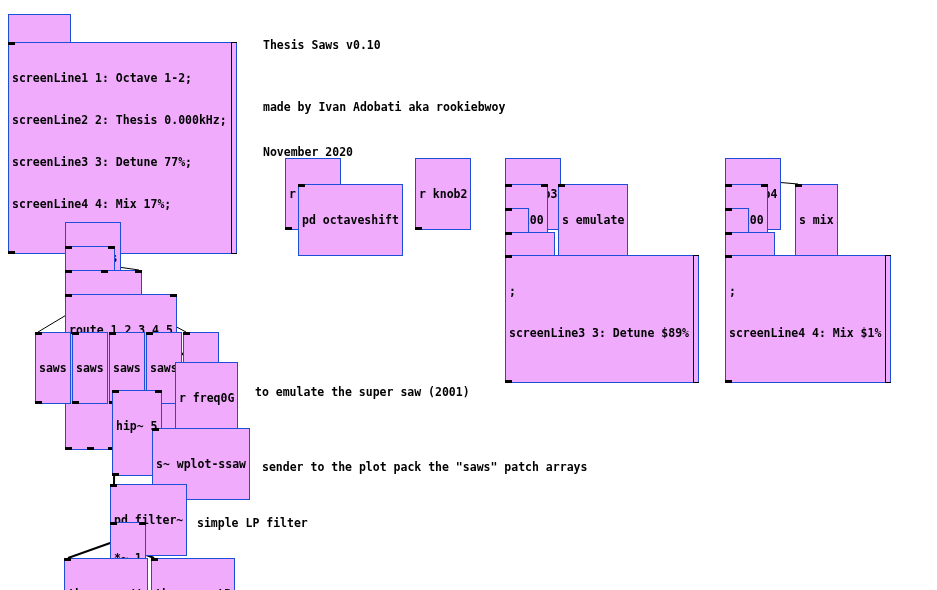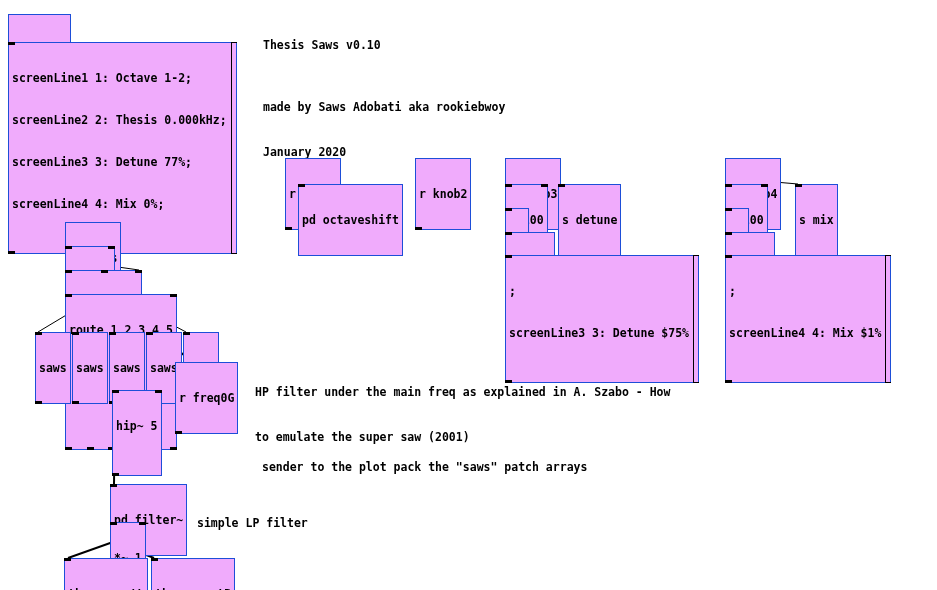--- a/index.html
+++ b/index.html
@@ -68,30 +68,30 @@
   </svg>
 
   <div class="box out" style="left:8px; top:14px">
     <span class="lbl">loadbang</span>
   </div>
 
   <div class="box msg in out" style="left:8px; top:42px">
     <span class="lbl">screenLine1 1: Octave 1-2;</span>
     <span class="lbl">screenLine2 2: Thesis 0.000kHz;</span>
     <span class="lbl">screenLine3 3: Detune 77%;</span>
-    <span class="lbl">screenLine4 4: Mix 0%;</span>
+    <span class="lbl">screenLine4 4: Mix 17%;</span>
     <i class="flag"></i>
   </div>
 
   <div class="comment" style="left:263px; top:8px">
     <span class="lbl">Thesis Saws v0.10</span>
   </div>
   <div class="comment" style="left:263px; top:70px">
-    <span class="lbl">made by Saws Adobati aka rookiebwoy</span>
-    <span class="lbl">January 2020</span>
+    <span class="lbl">made by Ivan Adobati aka rookiebwoy</span>
+    <span class="lbl">November 2020</span>
   </div>
 
   <div class="box out" style="left:285px; top:158px">
     <span class="lbl">r knob1</span>
   </div>
   <div class="box in" style="left:298px; top:184px">
     <span class="lbl">pd octaveshift</span>
   </div>
 
   <div class="box out" style="left:415px; top:158px">
@@ -99,31 +99,31 @@
   </div>
 
   <div class="box out" style="left:505px; top:158px">
     <span class="lbl">r knob3</span>
   </div>
   <div class="box in out" style="left:505px; top:184px">
     <span class="lbl">* 100</span>
     <i class="nib t r"></i>
   </div>
   <div class="box in" style="left:558px; top:184px">
-    <span class="lbl">s detune</span>
+    <span class="lbl">s emulate</span>
   </div>
   <div class="box in out" style="left:505px; top:208px; width:16px">
     <span class="lbl">i</span>
   </div>
   <div class="box in out" style="left:505px; top:232px">
     <span class="lbl">change</span>
   </div>
   <div class="box msg in out" style="left:505px; top:255px">
     <span class="lbl">;</span>
-    <span class="lbl">screenLine3 3: Detune $75%</span>
+    <span class="lbl">screenLine3 3: Detune $89%</span>
     <i class="flag"></i>
   </div>
 
   <div class="box out" style="left:725px; top:158px">
     <span class="lbl">r knob4</span>
   </div>
   <div class="box in out" style="left:725px; top:184px">
     <span class="lbl">* 100</span>
     <i class="nib t r"></i>
   </div>
@@ -179,28 +179,30 @@
     <span class="lbl">saws</span>
   </div>
   <div class="box in out" style="left:183px; top:332px">
     <span class="lbl">saws</span>
   </div>
 
   <div class="box out" style="left:175px; top:362px">
     <span class="lbl">r freq0G</span>
   </div>
   <div class="comment" style="left:255px; top:355px">
-    <span class="lbl">HP filter under the main freq as explained in A. Szabo - How</span>
     <span class="lbl">to emulate the super saw (2001)</span>
   </div>
   <div class="box in out" style="left:112px; top:390px">
     <span class="lbl">hip~ 5</span>
     <i class="nib t r"></i>
   </div>
 
+  <div class="box in" style="left:152px; top:428px">
+    <span class="lbl">s~ wplot-ssaw</span>
+  </div>
   <div class="comment" style="left:262px; top:430px">
     <span class="lbl">sender to the plot pack the "saws" patch arrays</span>
   </div>
 
   <div class="box in out" style="left:110px; top:484px">
     <span class="lbl">pd filter~</span>
   </div>
   <div class="comment" style="left:197px; top:486px">
     <span class="lbl">simple LP filter</span>
   </div>

